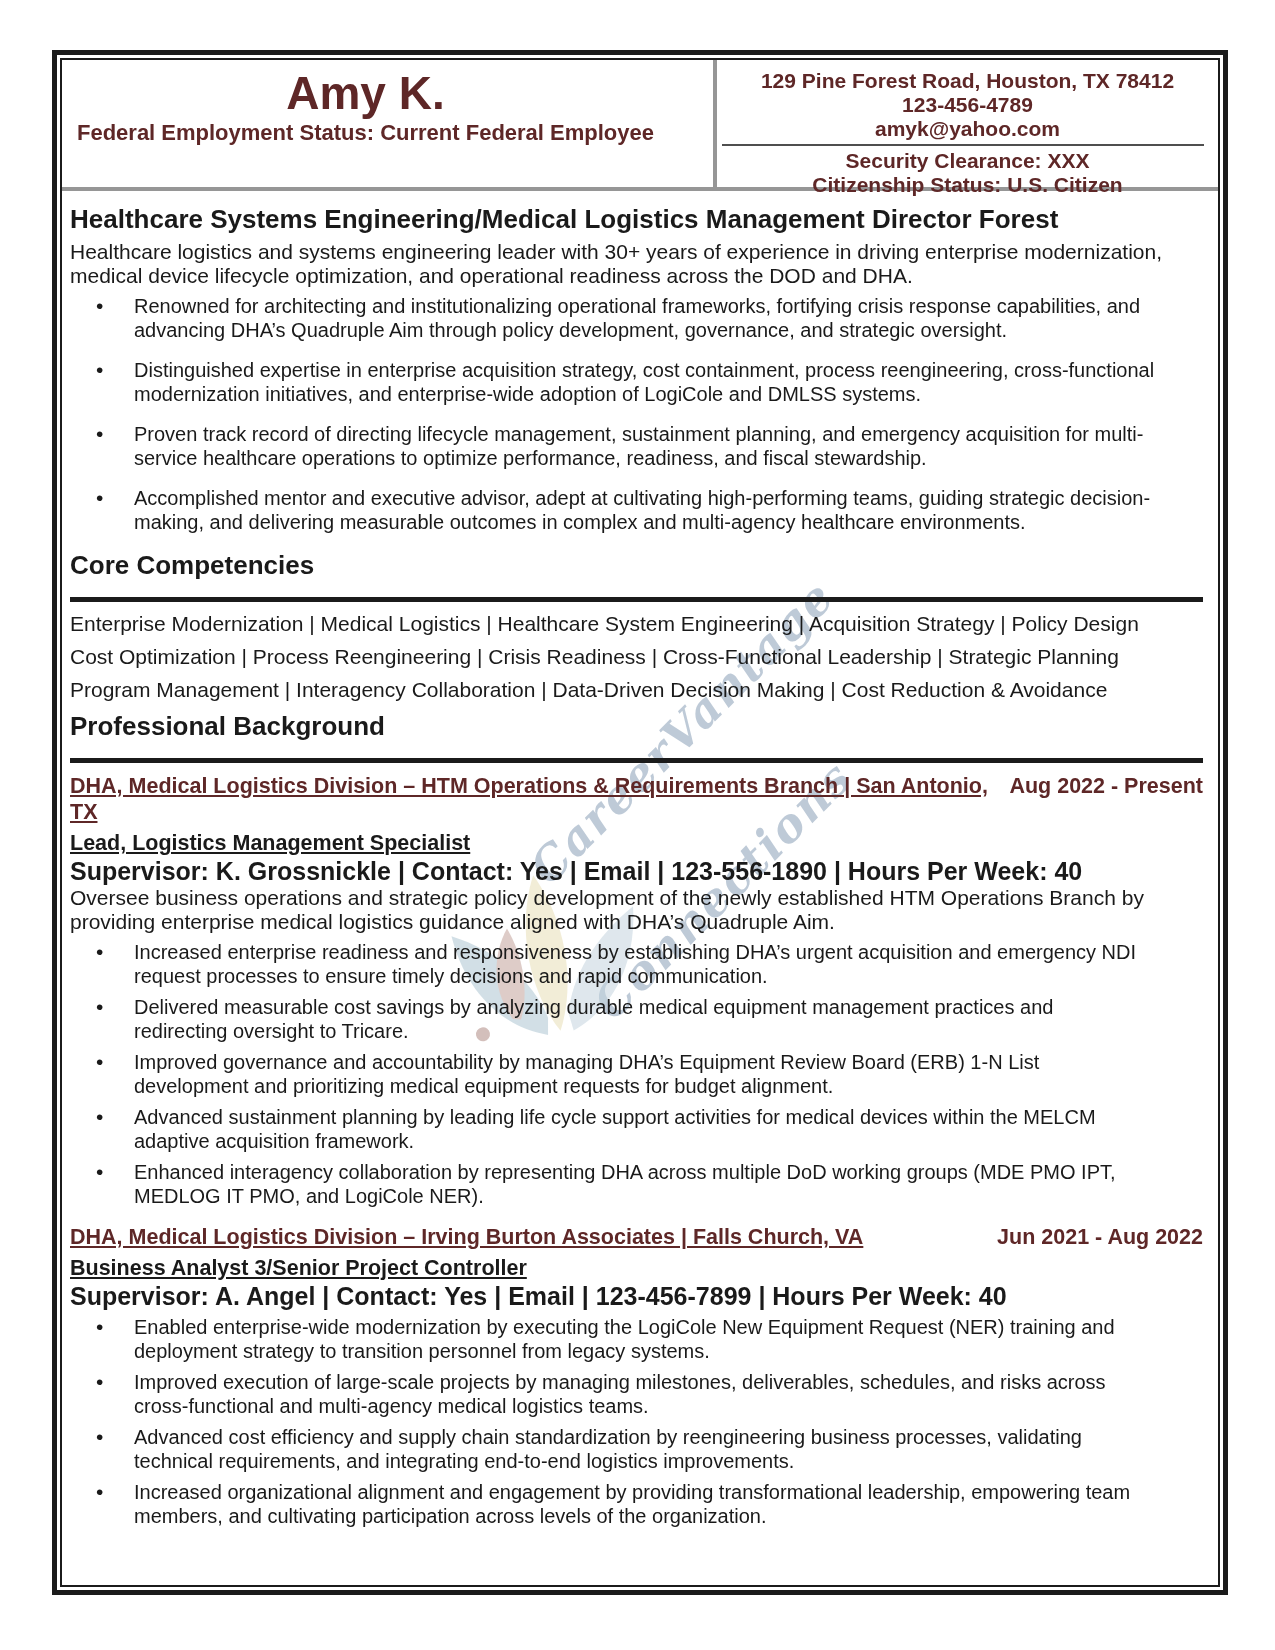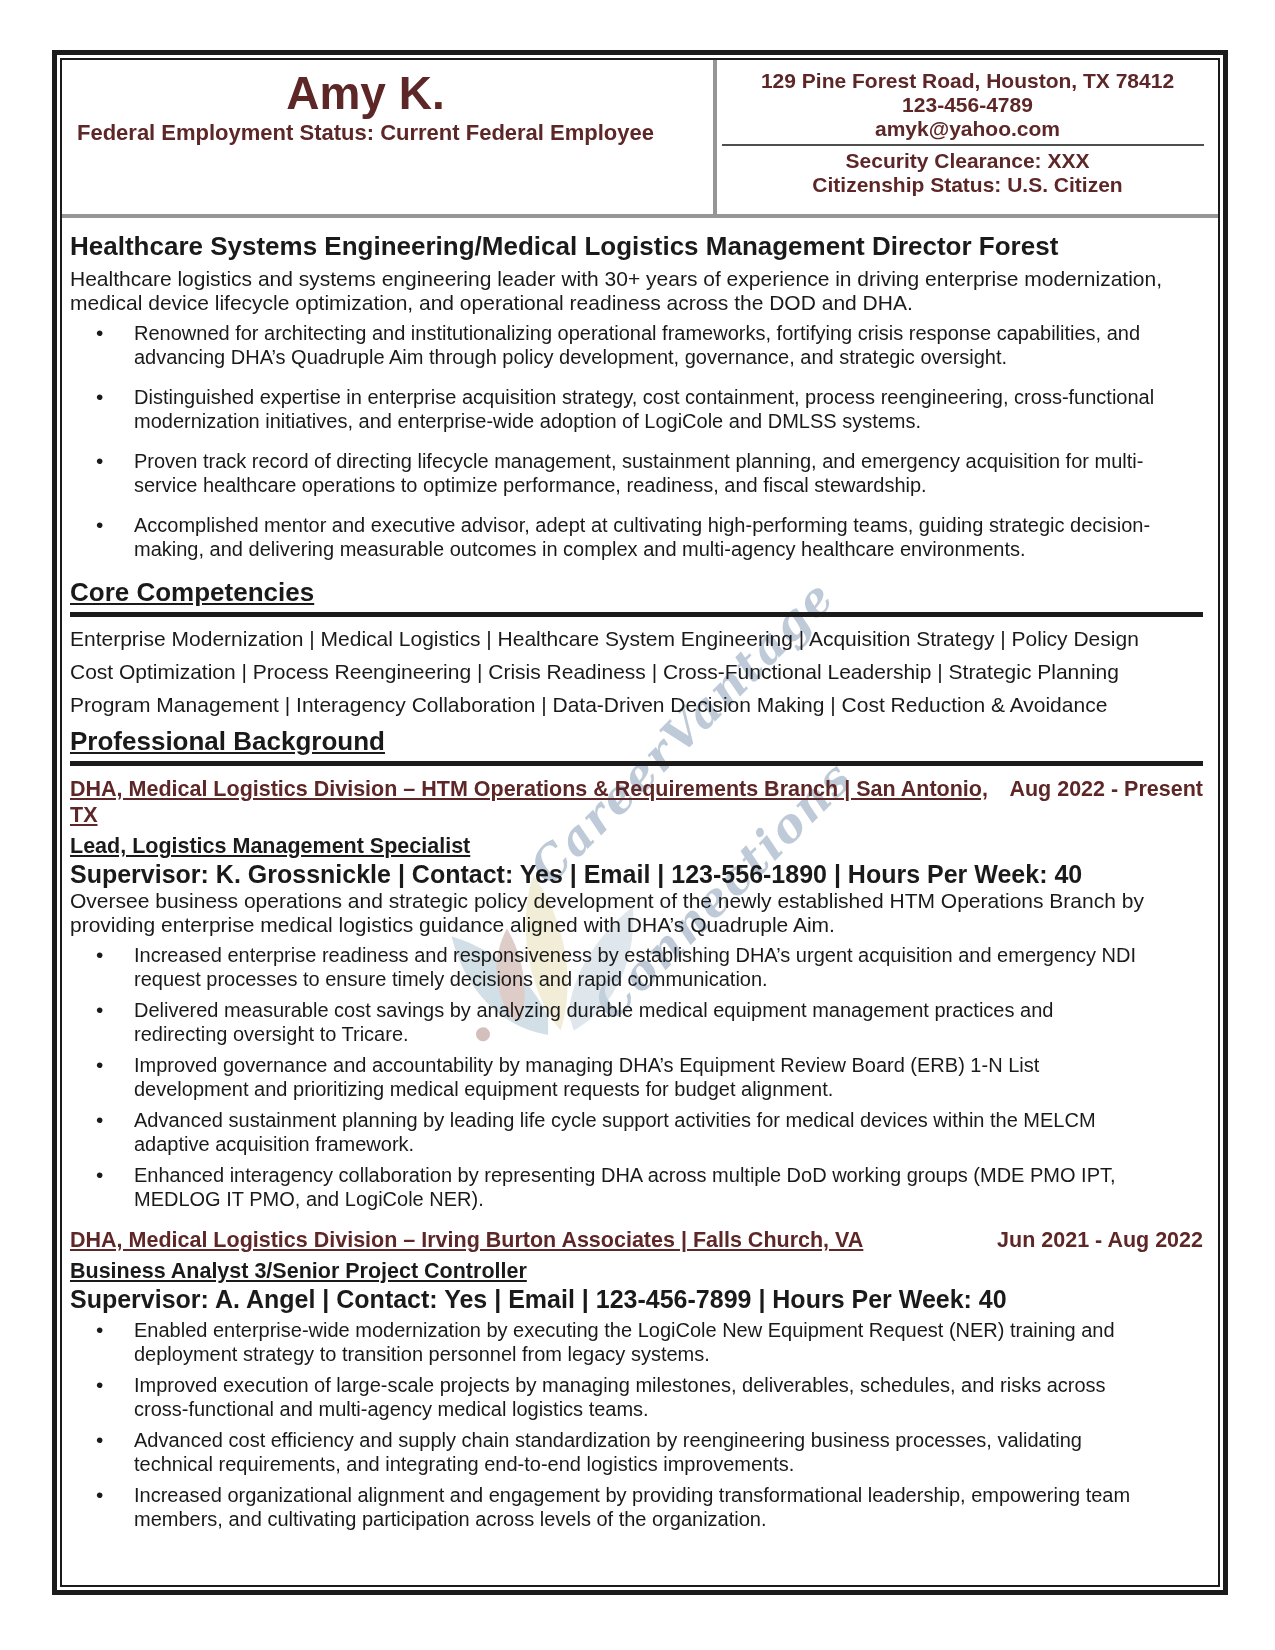--- a/index.html
+++ b/index.html
@@ -24,38 +24,38 @@
   .wm-logo { position: absolute; left: 442px; top: 862px; z-index: 0; opacity: .55; pointer-events: none; }
 
   
   .frame {
     position: absolute; left: 52px; top: 50px; width: 1176px; height: 1545px;
     border: 5px solid var(--border); z-index: 1;
   }
   .frame-inner { position: absolute; inset: 3px; border: 2px solid var(--border); }
 
   
-  .header-row { display: flex; height: 158px; border-bottom: 4px solid var(--divider); gap: 44px; }
+  .header-row { display: flex; height: 131px; border-bottom: 4px solid var(--divider); gap: 44px; }
   .header-left {
     width: 607px; text-align: center; padding-top: 6px;
     color: var(--maroon); font-weight: bold;
   }
   .name { font-size: 46px; line-height: 54px; }
   .fed-status { font-size: 22px; line-height: 26px; }
   .header-right {
     flex: 1; border-left: 4px solid var(--divider);
     text-align: center; color: var(--maroon); font-weight: bold;
     font-size: 21px; line-height: 24px; padding-top: 9px;
   }
   .contact-rule { height: 0; border-top: 2px solid var(--contact_rule); margin: 3px 14px 3px 5px; }
 
   
   .content { position: relative; padding: 7px 15px 0 8px; }
   .section-heading { font-size: 26px; font-weight: bold; line-height: 30px; margin-top: 6px; }
-  .ruled { border-bottom: 5px solid var(--border); padding-bottom: 5px; text-decoration: underline; }
+  .ruled { border-bottom: 5px solid var(--border); padding-bottom: 17px; }
   .body-text { font-size: 21px; line-height: 24px; white-space: pre-line; }
   .mt6 { margin-top: 6px; }
 
   .bullet { display: flex; padding-left: 26px; margin-bottom: 16px; }
   .bullet .dot { width: 38px; font-size: 21px; line-height: 24px; }
   .bullet .txt { flex: 1; font-size: 20px; line-height: 24px; white-space: pre-line; }
   .bullets { margin-top: 6px; }
   .job .bullet { margin-bottom: 7px; }
 
   .comp-row { font-size: 21px; line-height: 24px; margin-bottom: 9px; }

